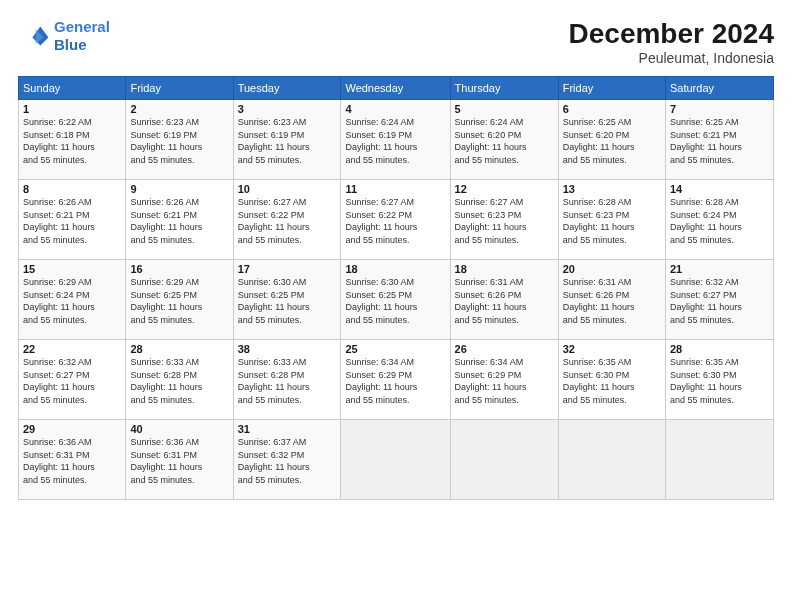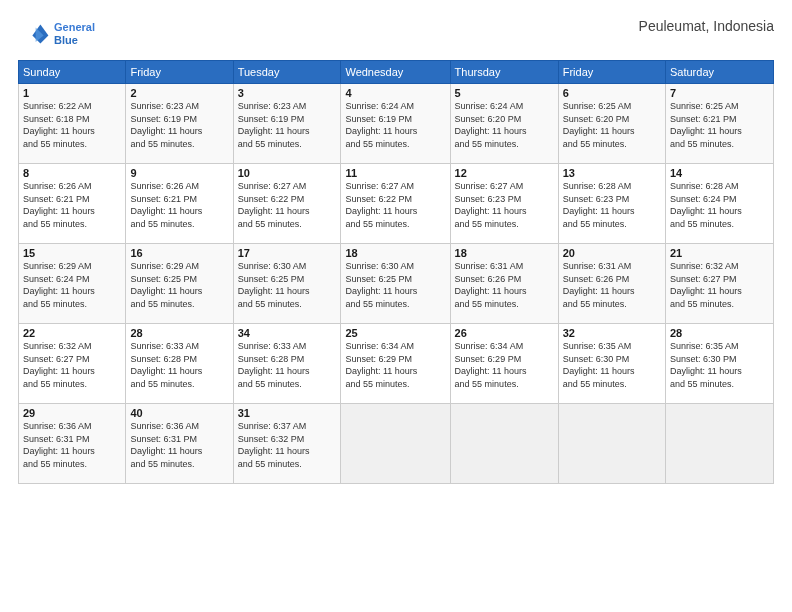--- a/index.html
+++ b/index.html
@@ -20,21 +20,21 @@
       justify-content: space-between;
       align-items: flex-start;
       margin-bottom: 10px;
     }
     .logo {
       display: flex;
       align-items: center;
       gap: 4px;
     }
     .logo-text {
-      font-size: 11px;
+      font-size: 15px;
       font-weight: bold;
       color: #1a1a1a;
       line-height: 1.2;
     }
     .logo-text span {
       color: #3a7bd5;
     }
     .logo-icon {
       width: 32px;
       height: 32px;
@@ -101,20 +101,21 @@
       <svg class="logo-icon" viewBox="0 0 40 40">
         <polygon points="28,8 38,22 28,32 18,22" fill="#2a6dc0"></polygon>
         <polygon points="22,12 32,22 22,30" fill="#5599e0" opacity="0.7"></polygon>
       </svg>
       <div class="logo-text">
         <div><span>General</span></div>
         <div><span style="color:#2a6dc0">Blue</span></div>
       </div>
     </div>
     <div class="title-block">
+      <div class="main-title">December 2024</div>
       <div class="subtitle">Peuleumat, Indonesia</div>
     </div>
   </div>
 
   <table class="calendar">
     <thead>
       <tr id="day-headers">
           <th>Sunday</th>
           <th>Friday</th>
           <th>Tuesday</th>
@@ -287,21 +288,21 @@
 and 55 minutes.</div>
           </td>
           <td>
             <span class="day-num">28</span>
             <div class="day-info" style="white-space: pre-line;">Sunrise: 6:33 AM
 Sunset: 6:28 PM
 Daylight: 11 hours
 and 55 minutes.</div>
           </td>
           <td>
-            <span class="day-num">34</span>
+            <span class="day-num">38</span>
             <div class="day-info" style="white-space: pre-line;">Sunrise: 6:33 AM
 Sunset: 6:28 PM
 Daylight: 11 hours
 and 55 minutes.</div>
           </td>
           <td>
             <span class="day-num">25</span>
             <div class="day-info" style="white-space: pre-line;">Sunrise: 6:34 AM
 Sunset: 6:29 PM
 Daylight: 11 hours

